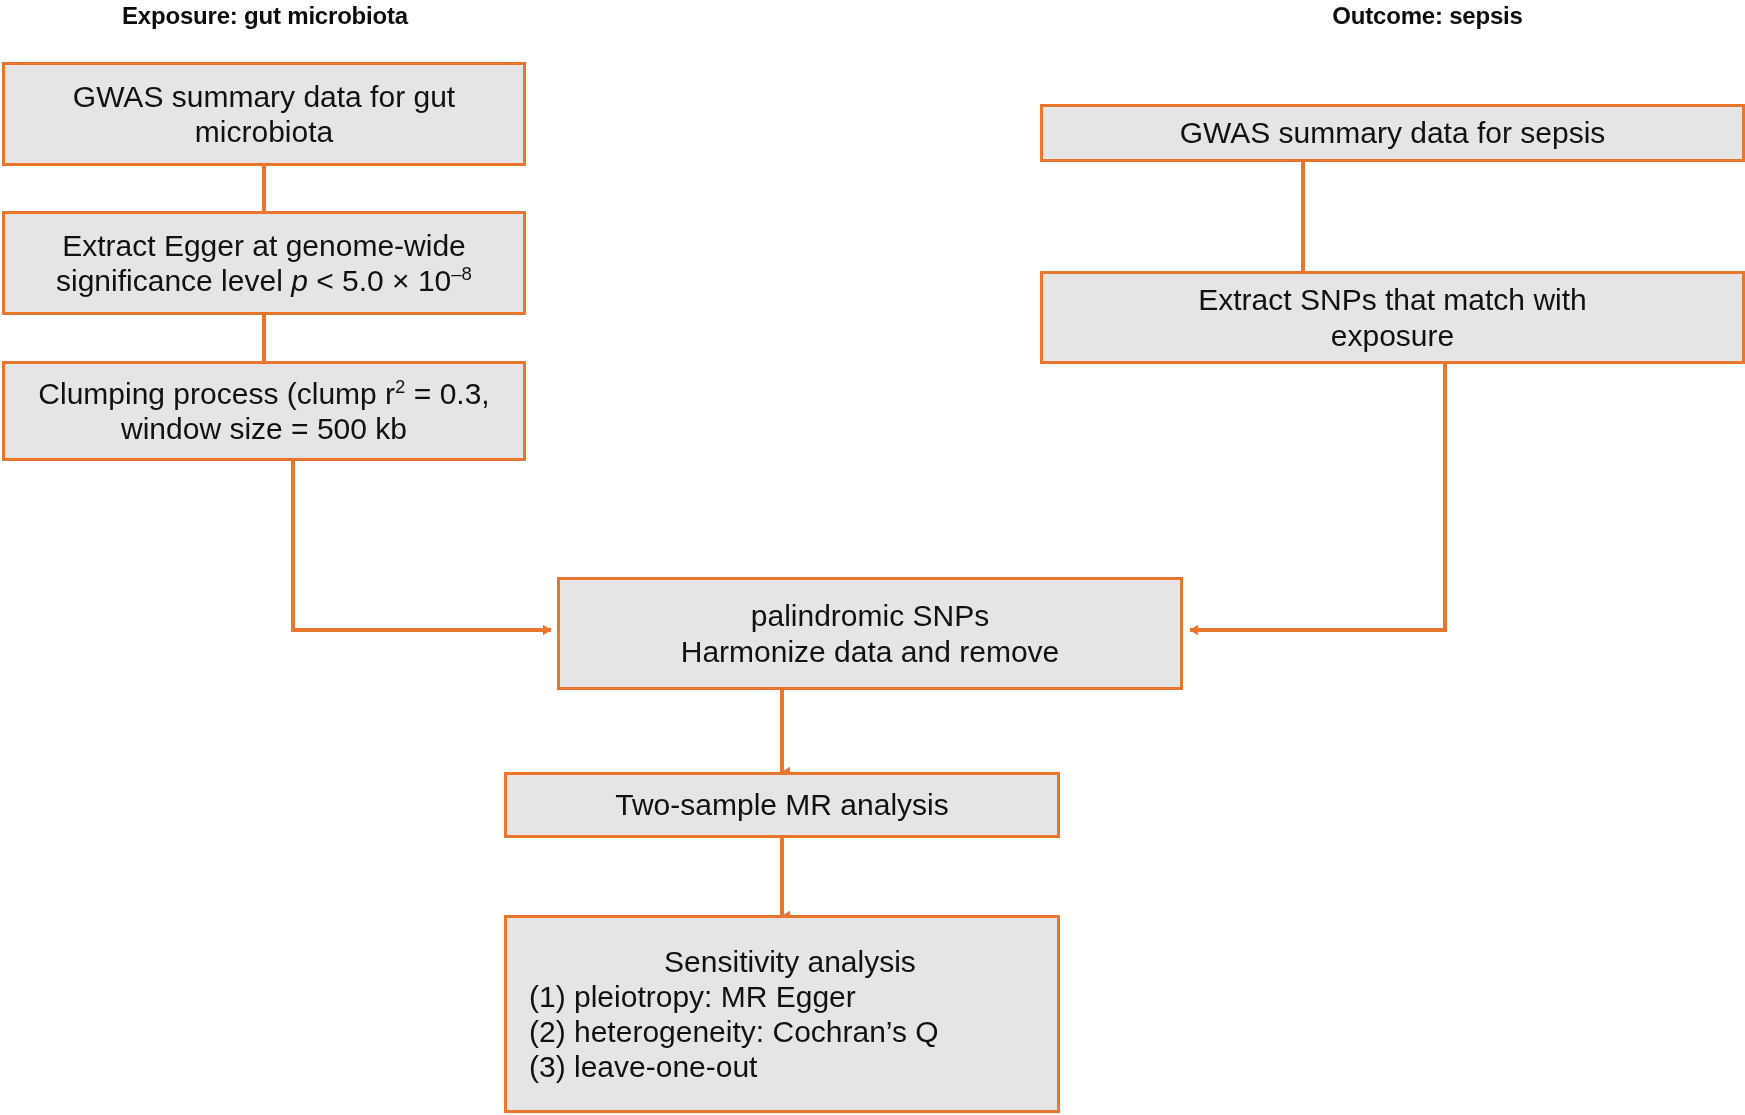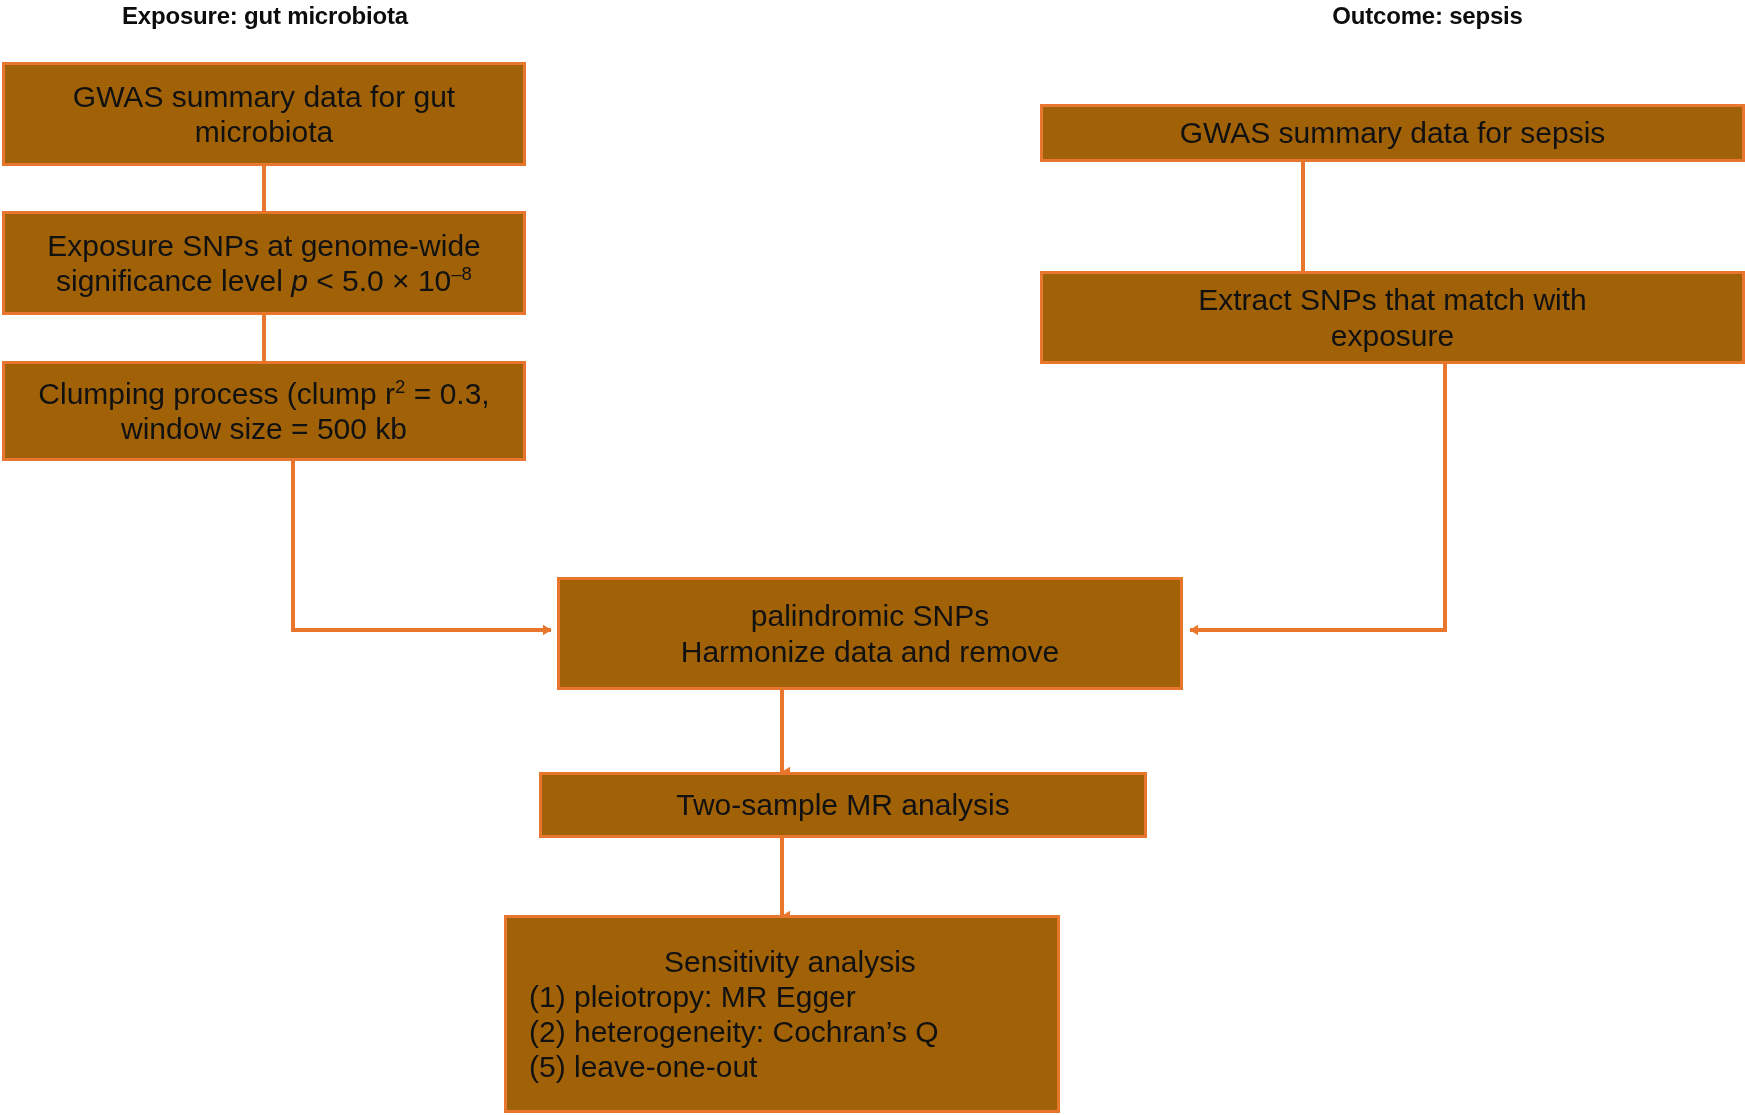--- a/index.html
+++ b/index.html
@@ -22,21 +22,21 @@
     font-weight: bold;
     font-size: 24px;
     color: #0c0c0c;
     letter-spacing: -0.2px;
     white-space: nowrap;
     text-align: center;
   }
   .node {
     position: absolute;
     border: 3px solid #E8762C;
-    background: #a16207;
+    background: #e5e5e5;
     box-sizing: border-box;
     display: flex;
     flex-direction: column;
     align-items: center;
     justify-content: center;
     color: #111111;
     font-size: 30px;
     line-height: 1.17;
     text-align: center;
     padding: 2px 6px;
@@ -104,21 +104,21 @@
 
     <path d="M782,838 L782,916" stroke="#E8762C" stroke-width="4" fill="none" marker-end="url(#arrow-down)"></path>
   </svg>
 
   <div class="node" style="left:2px; top:62px; width:524px; height:104px;">
     <span class="line">GWAS summary data for gut</span>
     <span class="line">microbiota</span>
   </div>
 
   <div class="node" style="left:2px; top:211px; width:524px; height:104px;">
-    <span class="line">Exposure SNPs at genome-wide</span>
+    <span class="line">Extract Egger at genome-wide</span>
     <span class="line"><span>significance level </span><span class="ital">p</span><span> &lt; 5.0 × 10</span><sup>–8</sup></span>
   </div>
 
   <div class="node" style="left:2px; top:361px; width:524px; height:100px;">
     <span class="line"><span>Clumping process (clump r</span><sup>2</sup><span> = 0.3,</span></span>
     <span class="line">window size = 500 kb</span>
   </div>
 
   <div class="node" style="left:1040px; top:68px; width:705px; height:58px;margin-top:36px;">
     <span class="line">GWAS summary data for sepsis</span>
@@ -127,24 +127,24 @@
   <div class="node" style="left:1040px; top:271px; width:705px; height:93px;">
     <span class="line">Extract SNPs that match with</span>
     <span class="line">exposure</span>
   </div>
 
   <div class="node" style="left:557px; top:577px; width:626px; height:113px;">
     <span class="line">palindromic SNPs</span>
     <span class="line">Harmonize data and remove</span>
   </div>
 
-  <div class="node" style="left:504px; top:772px; width:608px; height:66px;margin-left:35px;">
+  <div class="node" style="left:504px; top:772px; width:556px; height:66px;">
     <span class="line">Two-sample MR analysis</span>
   </div>
 
   <div class="node left-align" style="left:504px; top:915px; width:556px; height:198px;">
     <span class="line center-line">Sensitivity analysis</span>
     <span class="line">(1) pleiotropy: MR Egger</span>
     <span class="line">(2) heterogeneity: Cochran’s Q</span>
-    <span class="line">(5) leave-one-out</span>
+    <span class="line">(3) leave-one-out</span>
   </div>
 
 </div>
 
 </body></html>

